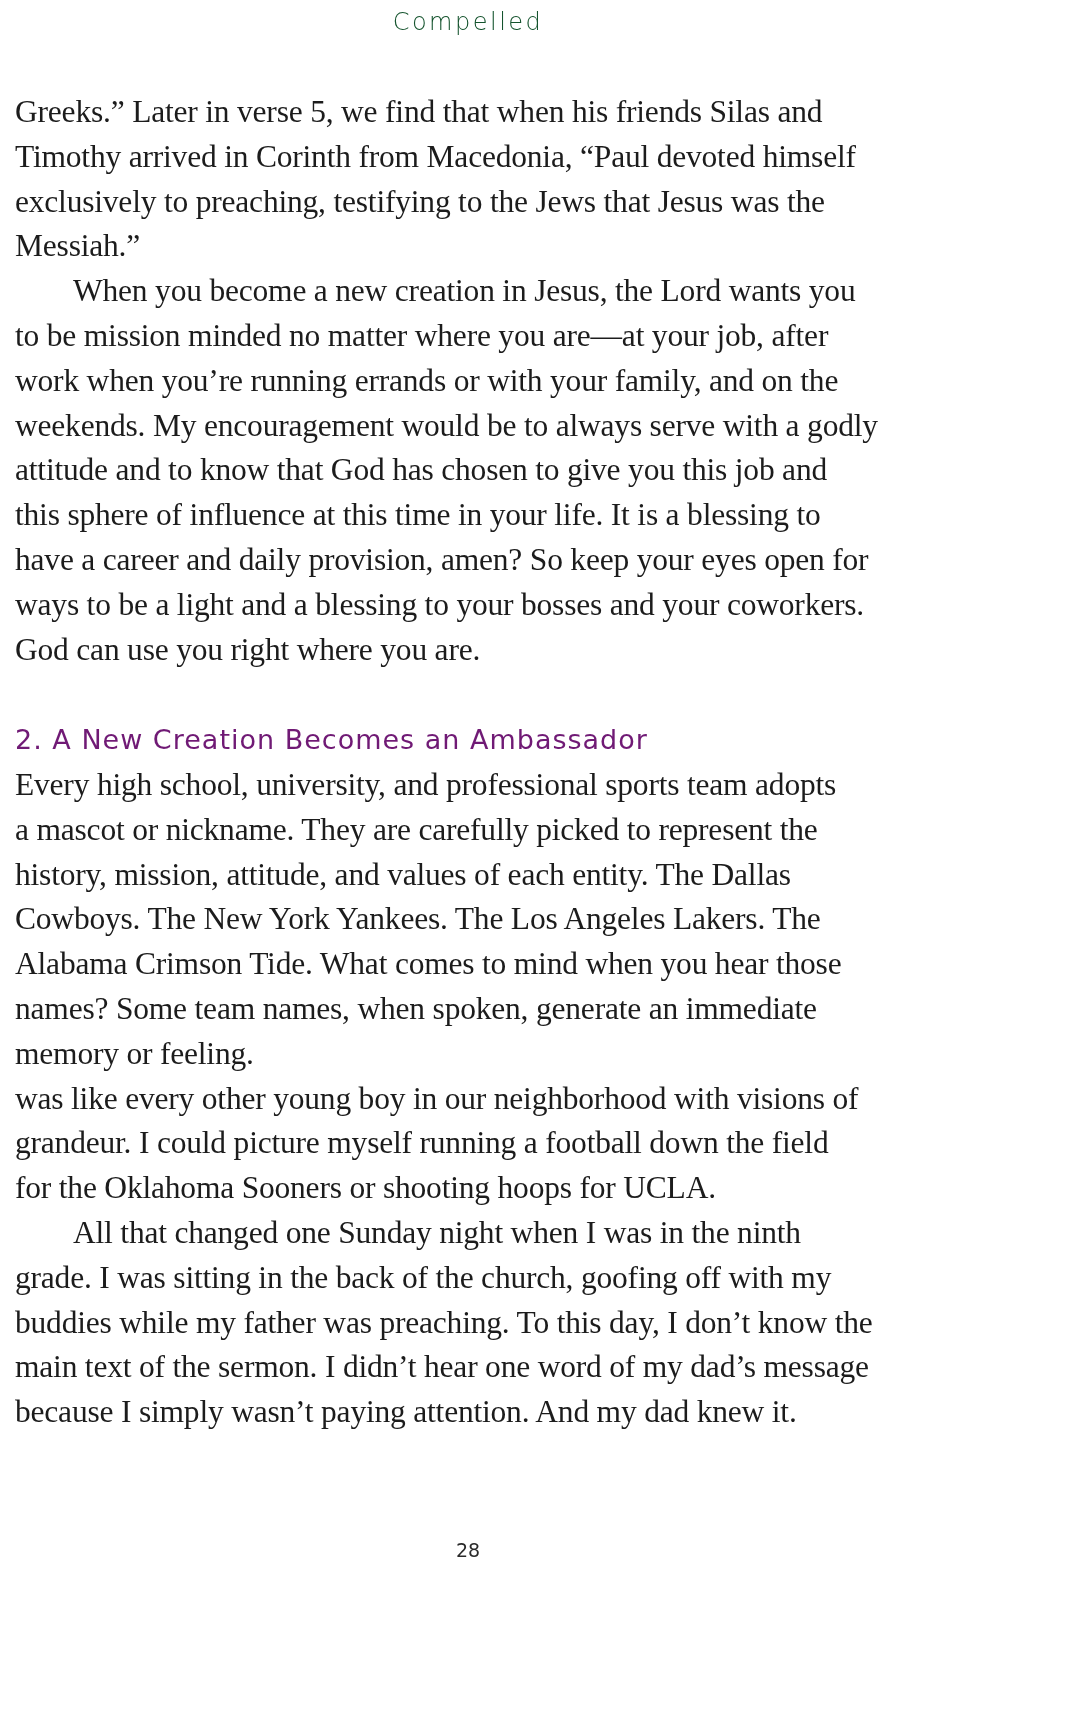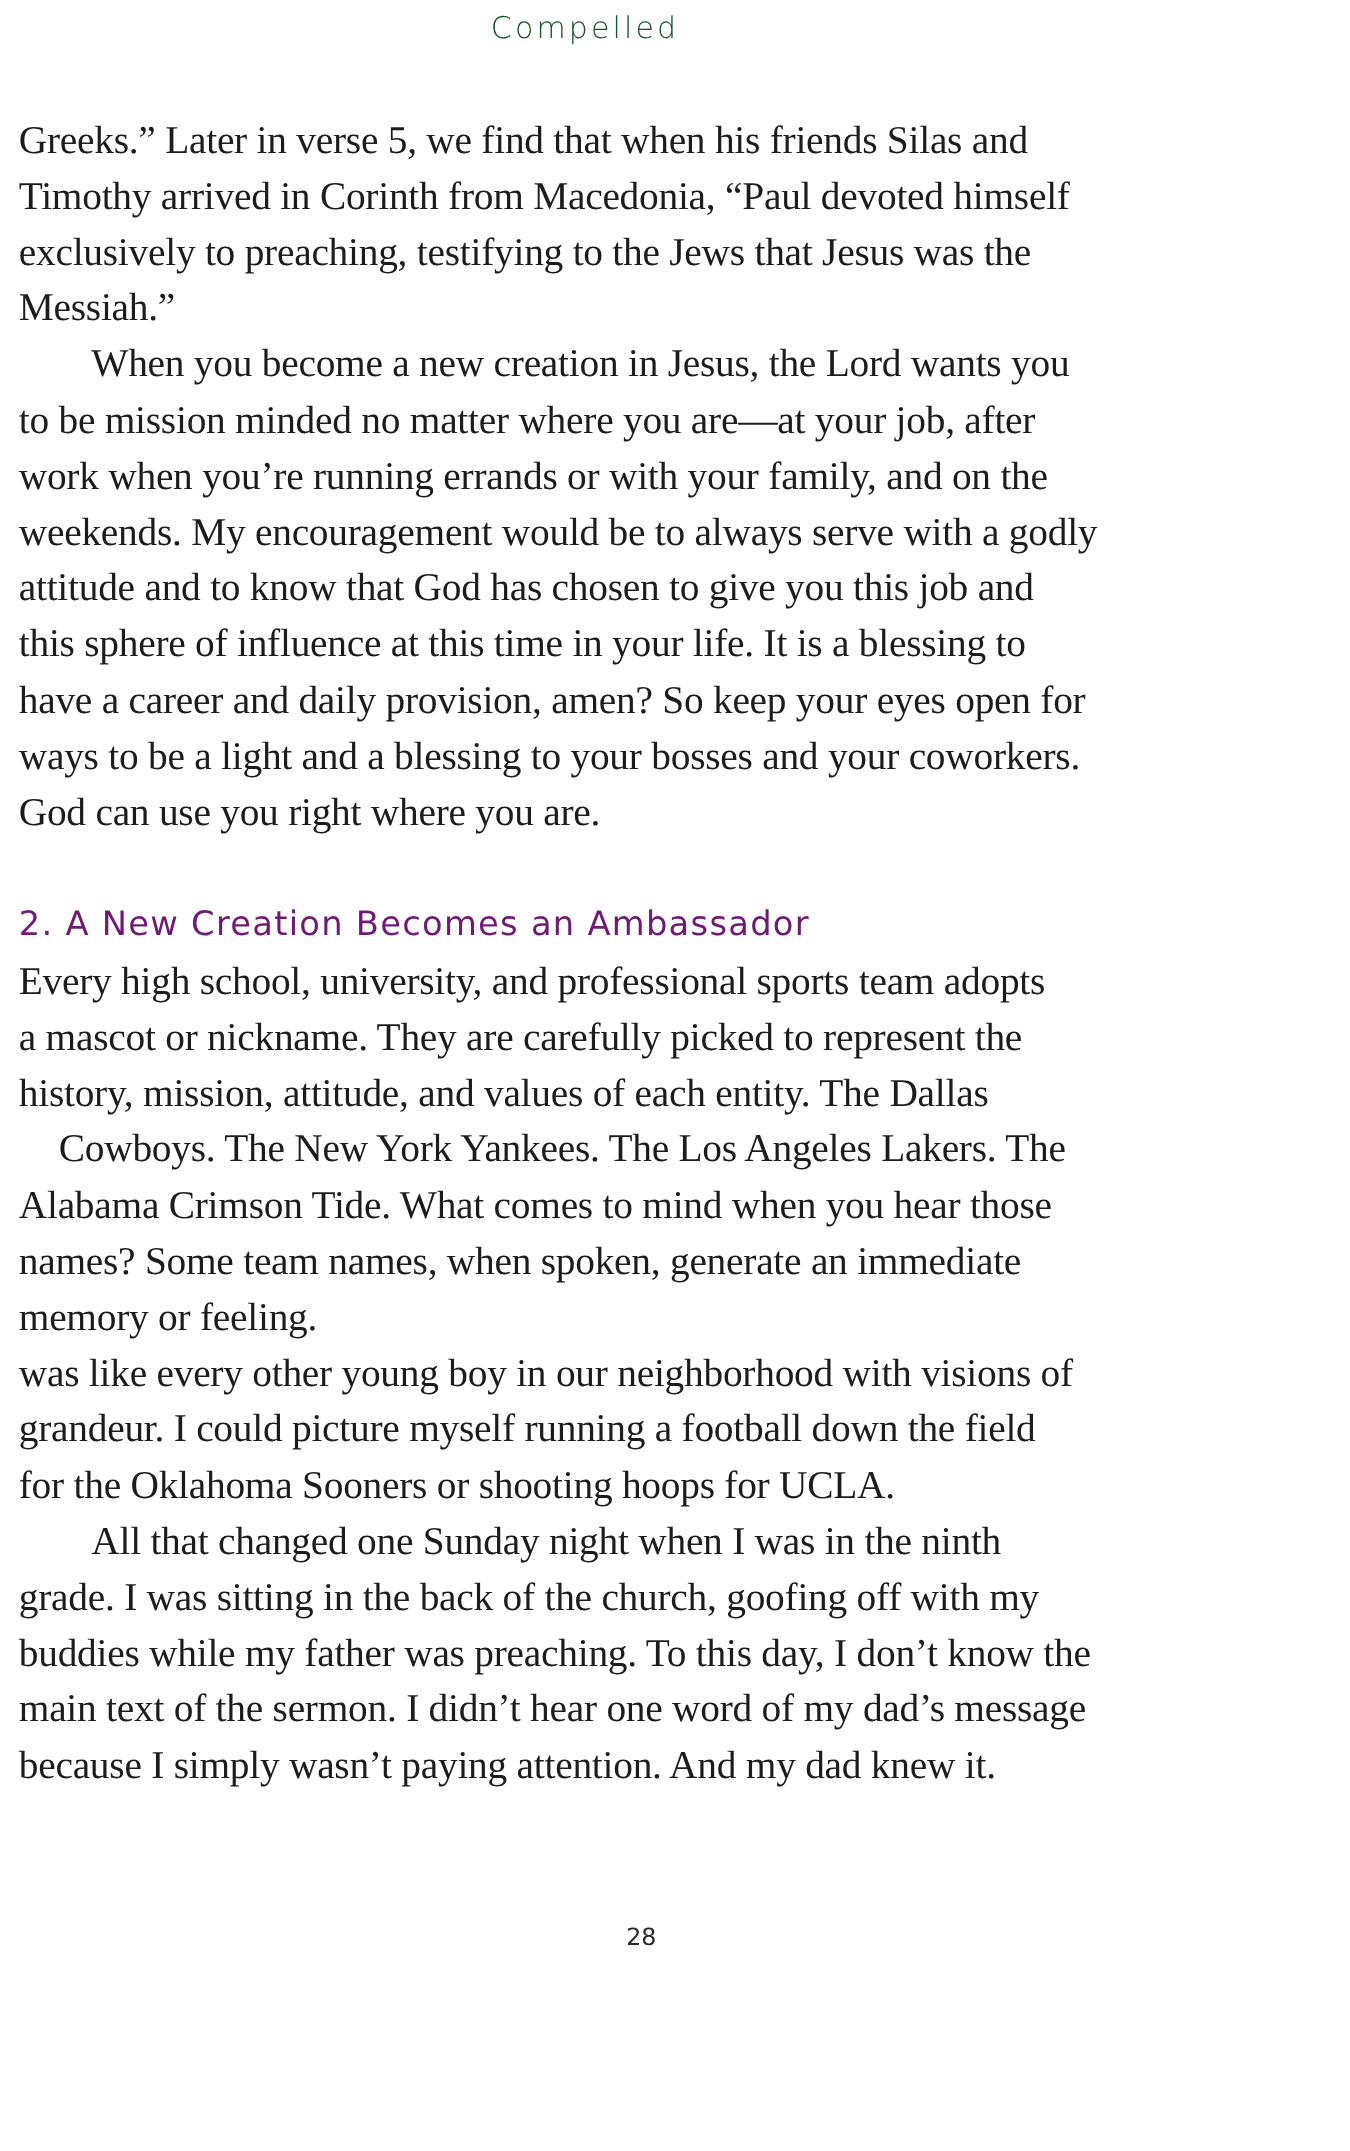--- a/index.html
+++ b/index.html
@@ -64,21 +64,20 @@
   .folio {
     position: absolute;
     top: 1536px;
     left: 0;
     width: 936px;
     text-align: center;
     font-family: "DejaVu Sans", sans-serif;
     font-size: 19px;
     color: #2a2a2a;
     line-height: 28px;
-    padding-left: 45px;
   }
 </style>
 </head>
 <body>
 
 <div class="running-head">Compelled</div>
 
 <div class="text-block" id="block1" style="top: 90px;">
     <div class="line" style="word-spacing: 0px; text-align-last: left; text-align: left;">Greeks.” Later in verse 5, we find that when his friends Silas and</div>
     <div class="line" style="word-spacing: 0px; text-align-last: left; text-align: left;">Timothy arrived in Corinth from Macedonia, “Paul devoted himself</div>
@@ -94,21 +93,21 @@
     <div class="line" style="word-spacing: 0px; text-align-last: left; text-align: left;">ways to be a light and a blessing to your bosses and your coworkers.</div>
     <div class="line para-end">God can use you right where you are.</div>
   </div>
 
 <div class="section-heading">2. A New Creation Becomes an Ambassador</div>
 
 <div class="text-block" id="block2" style="top: 763px;">
     <div class="line" style="word-spacing: 0px; text-align-last: left; text-align: left;">Every high school, university, and professional sports team adopts</div>
     <div class="line" style="word-spacing: 0px; text-align-last: left; text-align: left;">a mascot or nickname. They are carefully picked to represent the</div>
     <div class="line" style="word-spacing: 0px; text-align-last: left; text-align: center;">history, mission, attitude, and values of each entity. The Dallas</div>
-    <div class="line" style="word-spacing: 0px; text-align-last: left; text-align: right; margin-left: 32px;">Cowboys. The New York Yankees. The Los Angeles Lakers. The</div>
+    <div class="line" style="word-spacing: 0px; text-align-last: left; text-align: right;">Cowboys. The New York Yankees. The Los Angeles Lakers. The</div>
     <div class="line" style="word-spacing: 0px; text-align-last: left; text-align: left;">Alabama Crimson Tide. What comes to mind when you hear those</div>
     <div class="line" style="word-spacing: 0px; text-align-last: left; text-align: left;">names? Some team names, when spoken, generate an immediate</div>
     <div class="line para-end">memory or feeling.</div>
     <div class="line" style="word-spacing: 0px; text-align-last: left; text-align: left;">was like every other young boy in our neighborhood with visions of</div>
     <div class="line" style="word-spacing: 0px; text-align-last: left; text-align: left;">grandeur. I could picture myself running a football down the field</div>
     <div class="line para-end">for the Oklahoma Sooners or shooting hoops for UCLA.</div>
     <div class="line indent" style="word-spacing: 0px; text-align-last: left; text-align: left;">All that changed one Sunday night when I was in the ninth</div>
     <div class="line" style="word-spacing: 0px; text-align-last: left; text-align: left;">grade. I was sitting in the back of the church, goofing off with my</div>
     <div class="line" style="word-spacing: 0px; text-align-last: left; text-align: left;">buddies while my father was preaching. To this day, I don’t know the</div>
     <div class="line" style="word-spacing: 0px; text-align-last: left; text-align: left;">main text of the sermon. I didn’t hear one word of my dad’s message</div>

